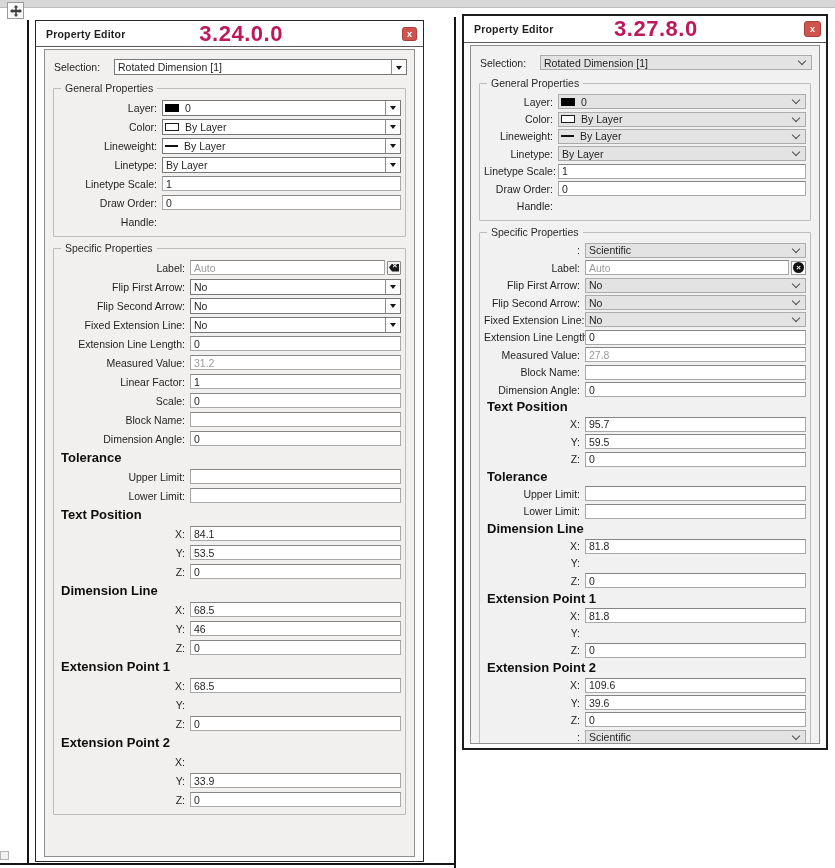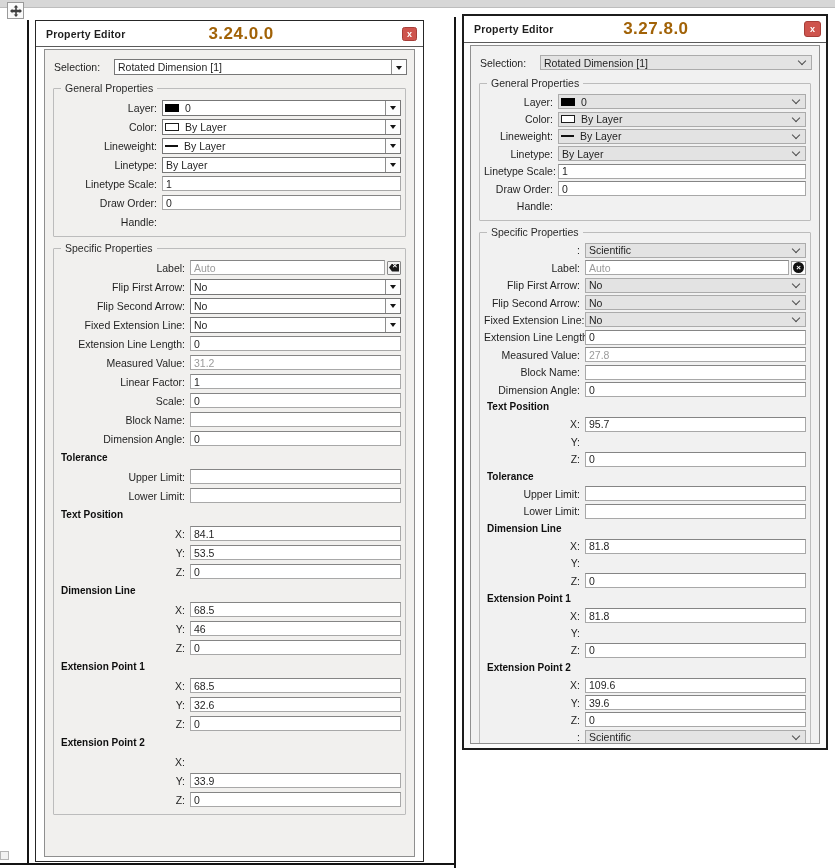--- a/index.html
+++ b/index.html
@@ -16,42 +16,42 @@
   .tb-h1 { position:absolute; left:0px; top:863px; width:456px; height:2px; background:#141414; }
 
   .dialog { position:absolute; background:#fff; }
   .dialog.classic { left:35px; top:20px; width:389px; height:842px; border:1px solid #262626; }
   .dialog.modern  { left:462px; top:14px; width:366px; height:736px; border:2px solid #1c1c1c; background:#fcfcfc; }
 
   .titlebar { position:relative; width:100%; background:#fff; border-bottom:1px solid #5a5a5a; display:flex; align-items:center; }
   .classic .titlebar { height:26px; }
   .modern  .titlebar { height:27px; }
   .tb-title { padding-left:10px; font-weight:600; color:#1f1f1f; letter-spacing:.2px; }
-  .tb-version { position:absolute; left:53%; transform:translateX(-50%); color:#a16207; font-weight:700; font-size:17px; letter-spacing:.5px; }
+  .tb-version { position:absolute; left:53%; transform:translateX(-50%); color:#be185d; font-weight:700; font-size:22px; letter-spacing:.5px; }
   .closebtn { position:absolute; top:50%; transform:translateY(-50%); background:#ce544d; border:1px solid #a63e39; border-radius:2.5px; color:#fff; display:flex; align-items:center; justify-content:center; font-size:9px; font-weight:700; cursor:pointer; }
   .classic .closebtn { right:6px; width:15px; height:14px; }
   .modern  .closebtn { right:5px; width:17px; height:16px; border-radius:3px; }
 
   .content { position:absolute; border:1px solid #8f8f8f; background:#f1f0ee; padding:7px 6px 4px 6px; display:flex; flex-direction:column; overflow:hidden; }
   .classic .content { left:8px; right:8px; top:28px; bottom:4px; }
   .modern  .content { left:6px; right:6px; top:29px; bottom:4px; background:#f1f1f1; }
 
   .sel-row { display:flex; align-items:center; margin:2px 1px 9px 1px; flex:none; }
   .sel-label { width:62px; text-align:left; padding-left:2px; color:#1f1f1f; }
 
   .group { position:relative; border:1px solid #bcbcbc; border-radius:1px; margin:4px 2px 7px 2px; padding:9px 4px 5px 4px; flex:none; }
   .group-label { position:absolute; top:-7px; left:7px; background:inherit; background:#f1f0ee; padding:0 4px; color:#2a2a2a; }
   .modern .group-label { background:#f1f1f1; }
 
   .row { display:flex; align-items:center; }
   .classic .row { height:19px; }
   .modern  .row { height:17.4px; }
   .rows { display:block; }
   .rlabel { width:var(--lw,110px); flex:none; text-align:right; padding-right:5px; color:#1f1f1f; white-space:nowrap; overflow:hidden; }
-  .sec-header { font-weight:700; font-size:10px; color:#0e0e0e; padding-left:3px; }
+  .sec-header { font-weight:700; font-size:13px; color:#0e0e0e; padding-left:3px; }
 
   .tinput { flex:1; height:15px; border:1px solid #a8a8a8; border-top-color:#858585; background:#fff; font-family:"Liberation Sans",sans-serif; font-size:10.5px; color:#1f1f1f; padding:0 3px; border-radius:0; outline:none; min-width:0; }
   .modern .tinput { height:15px; }
   .tinput.gray { color:#9b9b9b; }
 
   .combo { flex:1; height:16px; display:flex; align-items:center; cursor:default; min-width:0; }
   .classic .combo { background:#fff; border:1px solid #777; }
   .modern  .combo { background:#e3e3e3; border:1px solid #ababab; height:15px; }
   .combo-val { flex:1; padding-left:3px; white-space:nowrap; overflow:hidden; color:#1f1f1f; }
   .combo-arrow { flex:none; display:flex; align-items:center; justify-content:center; }
@@ -250,21 +250,20 @@
             </div>
             <div class="row">
               <span class="sec-header">Extension Point 1</span>
             </div>
             <div class="row">
               <span class="rlabel">X:</span>
               <input class="tinput" readonly="" value="68.5" style="">
             </div>
             <div class="row">
               <span class="rlabel">Y:</span>
-              <input class="tinput" readonly="" value="32.6" style="">
             </div>
             <div class="row">
               <span class="rlabel">Z:</span>
               <input class="tinput" readonly="" value="0" style="">
             </div>
             <div class="row">
               <span class="sec-header">Extension Point 2</span>
             </div>
             <div class="row">
               <span class="rlabel">X:</span>
@@ -401,20 +400,21 @@
             </div>
             <div class="row">
               <span class="sec-header">Text Position</span>
             </div>
             <div class="row">
               <span class="rlabel">X:</span>
               <input class="tinput" readonly="" value="95.7" style="">
             </div>
             <div class="row">
               <span class="rlabel">Y:</span>
+              <input class="tinput" readonly="" value="59.5" style="">
             </div>
             <div class="row">
               <span class="rlabel">Z:</span>
               <input class="tinput" readonly="" value="0" style="">
             </div>
             <div class="row">
               <span class="sec-header">Tolerance</span>
             </div>
             <div class="row">
               <span class="rlabel">Upper Limit:</span>

